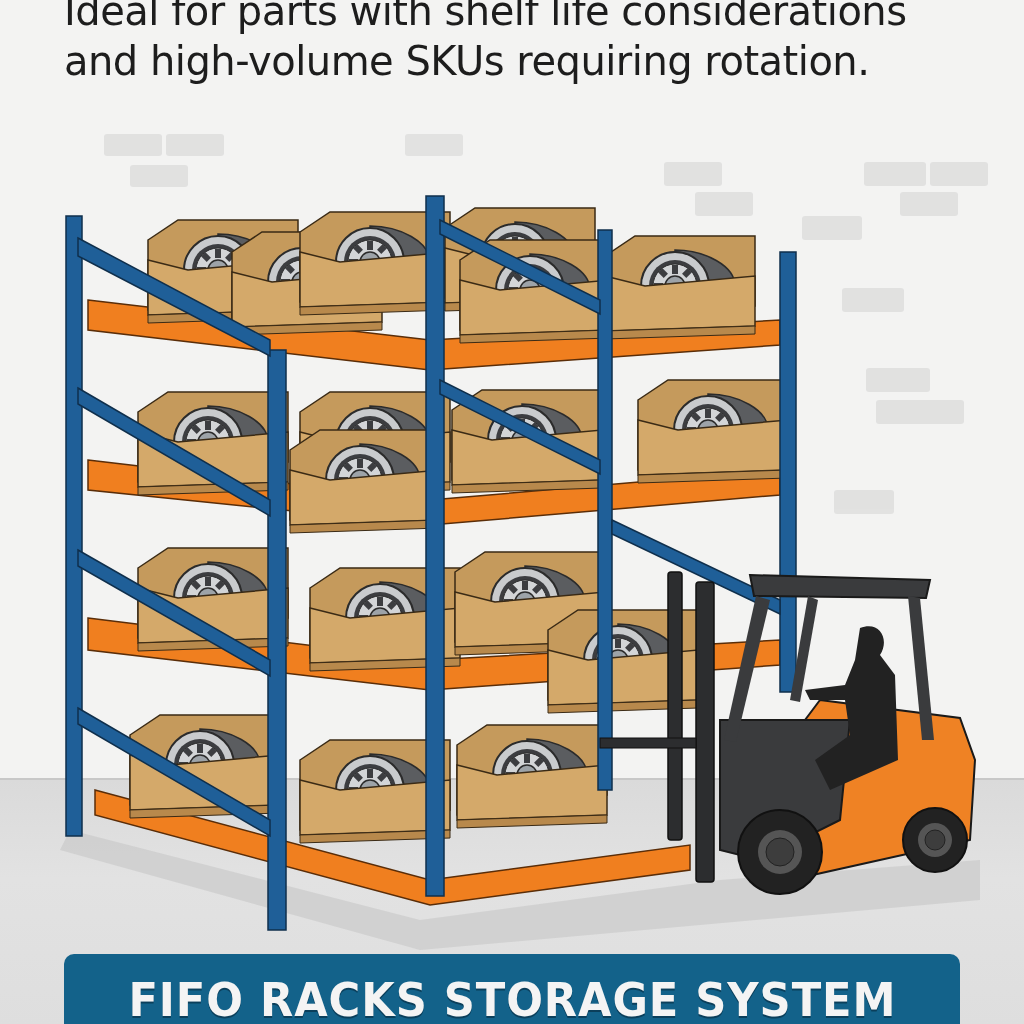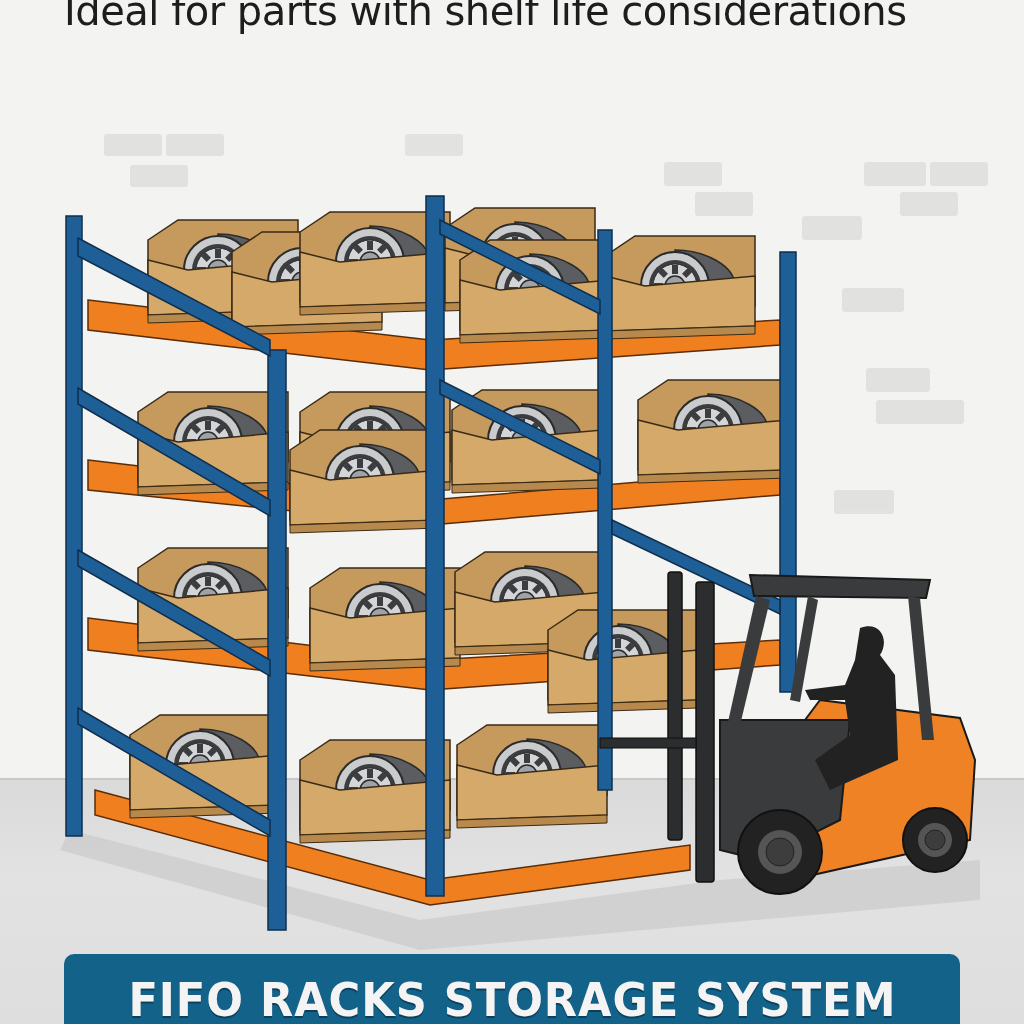--- a/index.html
+++ b/index.html
@@ -33,20 +33,21 @@
     transform: scaleX(0.92); white-space: nowrap;
   }
 </style>
 </head>
 <body>
 
 <div class="floor"></div>
 
 <div class="caption">
   <span>Ideal for parts with shelf life considerations</span>
+  <span>and high-volume SKUs requiring rotation.</span>
 </div>
 
 <svg class="scene" viewBox="0 0 1024 1024" xmlns="http://www.w3.org/2000/svg">
   <defs>
     <g id="wheel">
       <circle r="34" fill="#c9cbcd" stroke="#2b2b2b" stroke-width="2"></circle>
       <circle r="26" fill="#3c3d40"></circle>
       <circle r="22" fill="#d3d5d7" stroke="#2b2b2b" stroke-width="1"></circle>
       <g fill="#3c3d40">
         <rect x="-3" y="-21" width="6" height="9"></rect>

